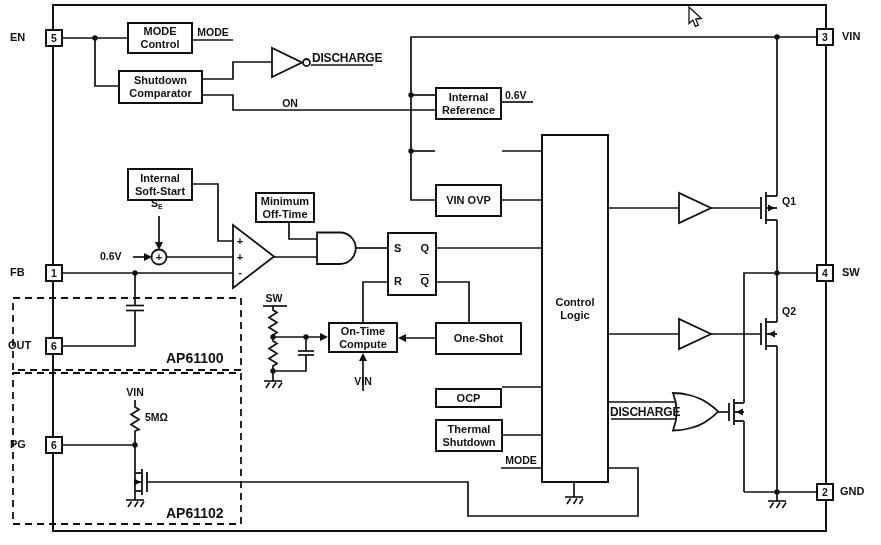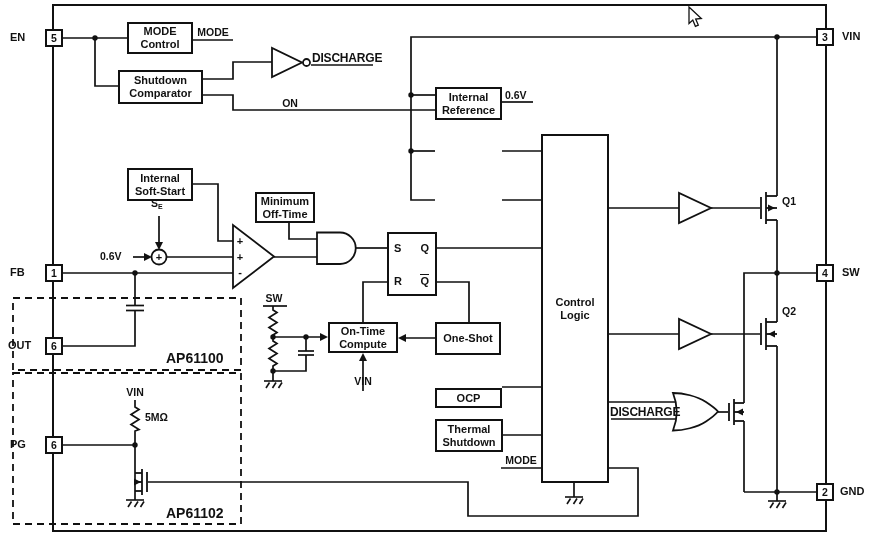--- a/index.html
+++ b/index.html
@@ -203,27 +203,28 @@
 
     <path d="M689,7 v16.5 l3.8,-3.4 l2.6,6.2 l2.9,-1.2 l-2.6,-6.1 l5.6,-0.6 Z" fill="#fff" stroke="#111" stroke-width="1.3"></path>
   </svg>
 
   <div class="block" style="left:127px;top:22px;width:66px;height:32px">MODE
 Control</div>
   <div class="block" style="left:118px;top:70px;width:85px;height:34px">Shutdown
 Comparator</div>
   <div class="block" style="left:435px;top:87px;width:67px;height:33px">Internal
 Reference</div>
+  <div class="block" style="left:435px;top:184px;width:67px;height:33px">VIN OVP</div>
   <div class="block" style="left:127px;top:168px;width:66px;height:33px">Internal
 Soft-Start</div>
   <div class="block" style="left:255px;top:192px;width:60px;height:31px">Minimum
 Off-Time</div>
   <div class="block" style="left:328px;top:322px;width:70px;height:31px">On-Time
 Compute</div>
-  <div class="block" style="left:435px;top:322px;width:66px;height:33px">One-Shot</div>
+  <div class="block" style="left:435px;top:322px;width:87px;height:33px">One-Shot</div>
   <div class="block" style="left:435px;top:388px;width:67px;height:20px">OCP</div>
   <div class="block" style="left:435px;top:419px;width:68px;height:33px">Thermal
 Shutdown</div>
   <div class="block" style="left:541px;top:134px;width:68px;height:349px">Control
 Logic</div>
 
   <div class="block" style="left:387px;top:232px;width:50px;height:64px">
     <span class="latchletter" style="left:5px;top:8px">S</span>
     <span class="latchletter" style="right:6px;top:8px">Q</span>
     <span class="latchletter" style="left:5px;top:41px">R</span>

